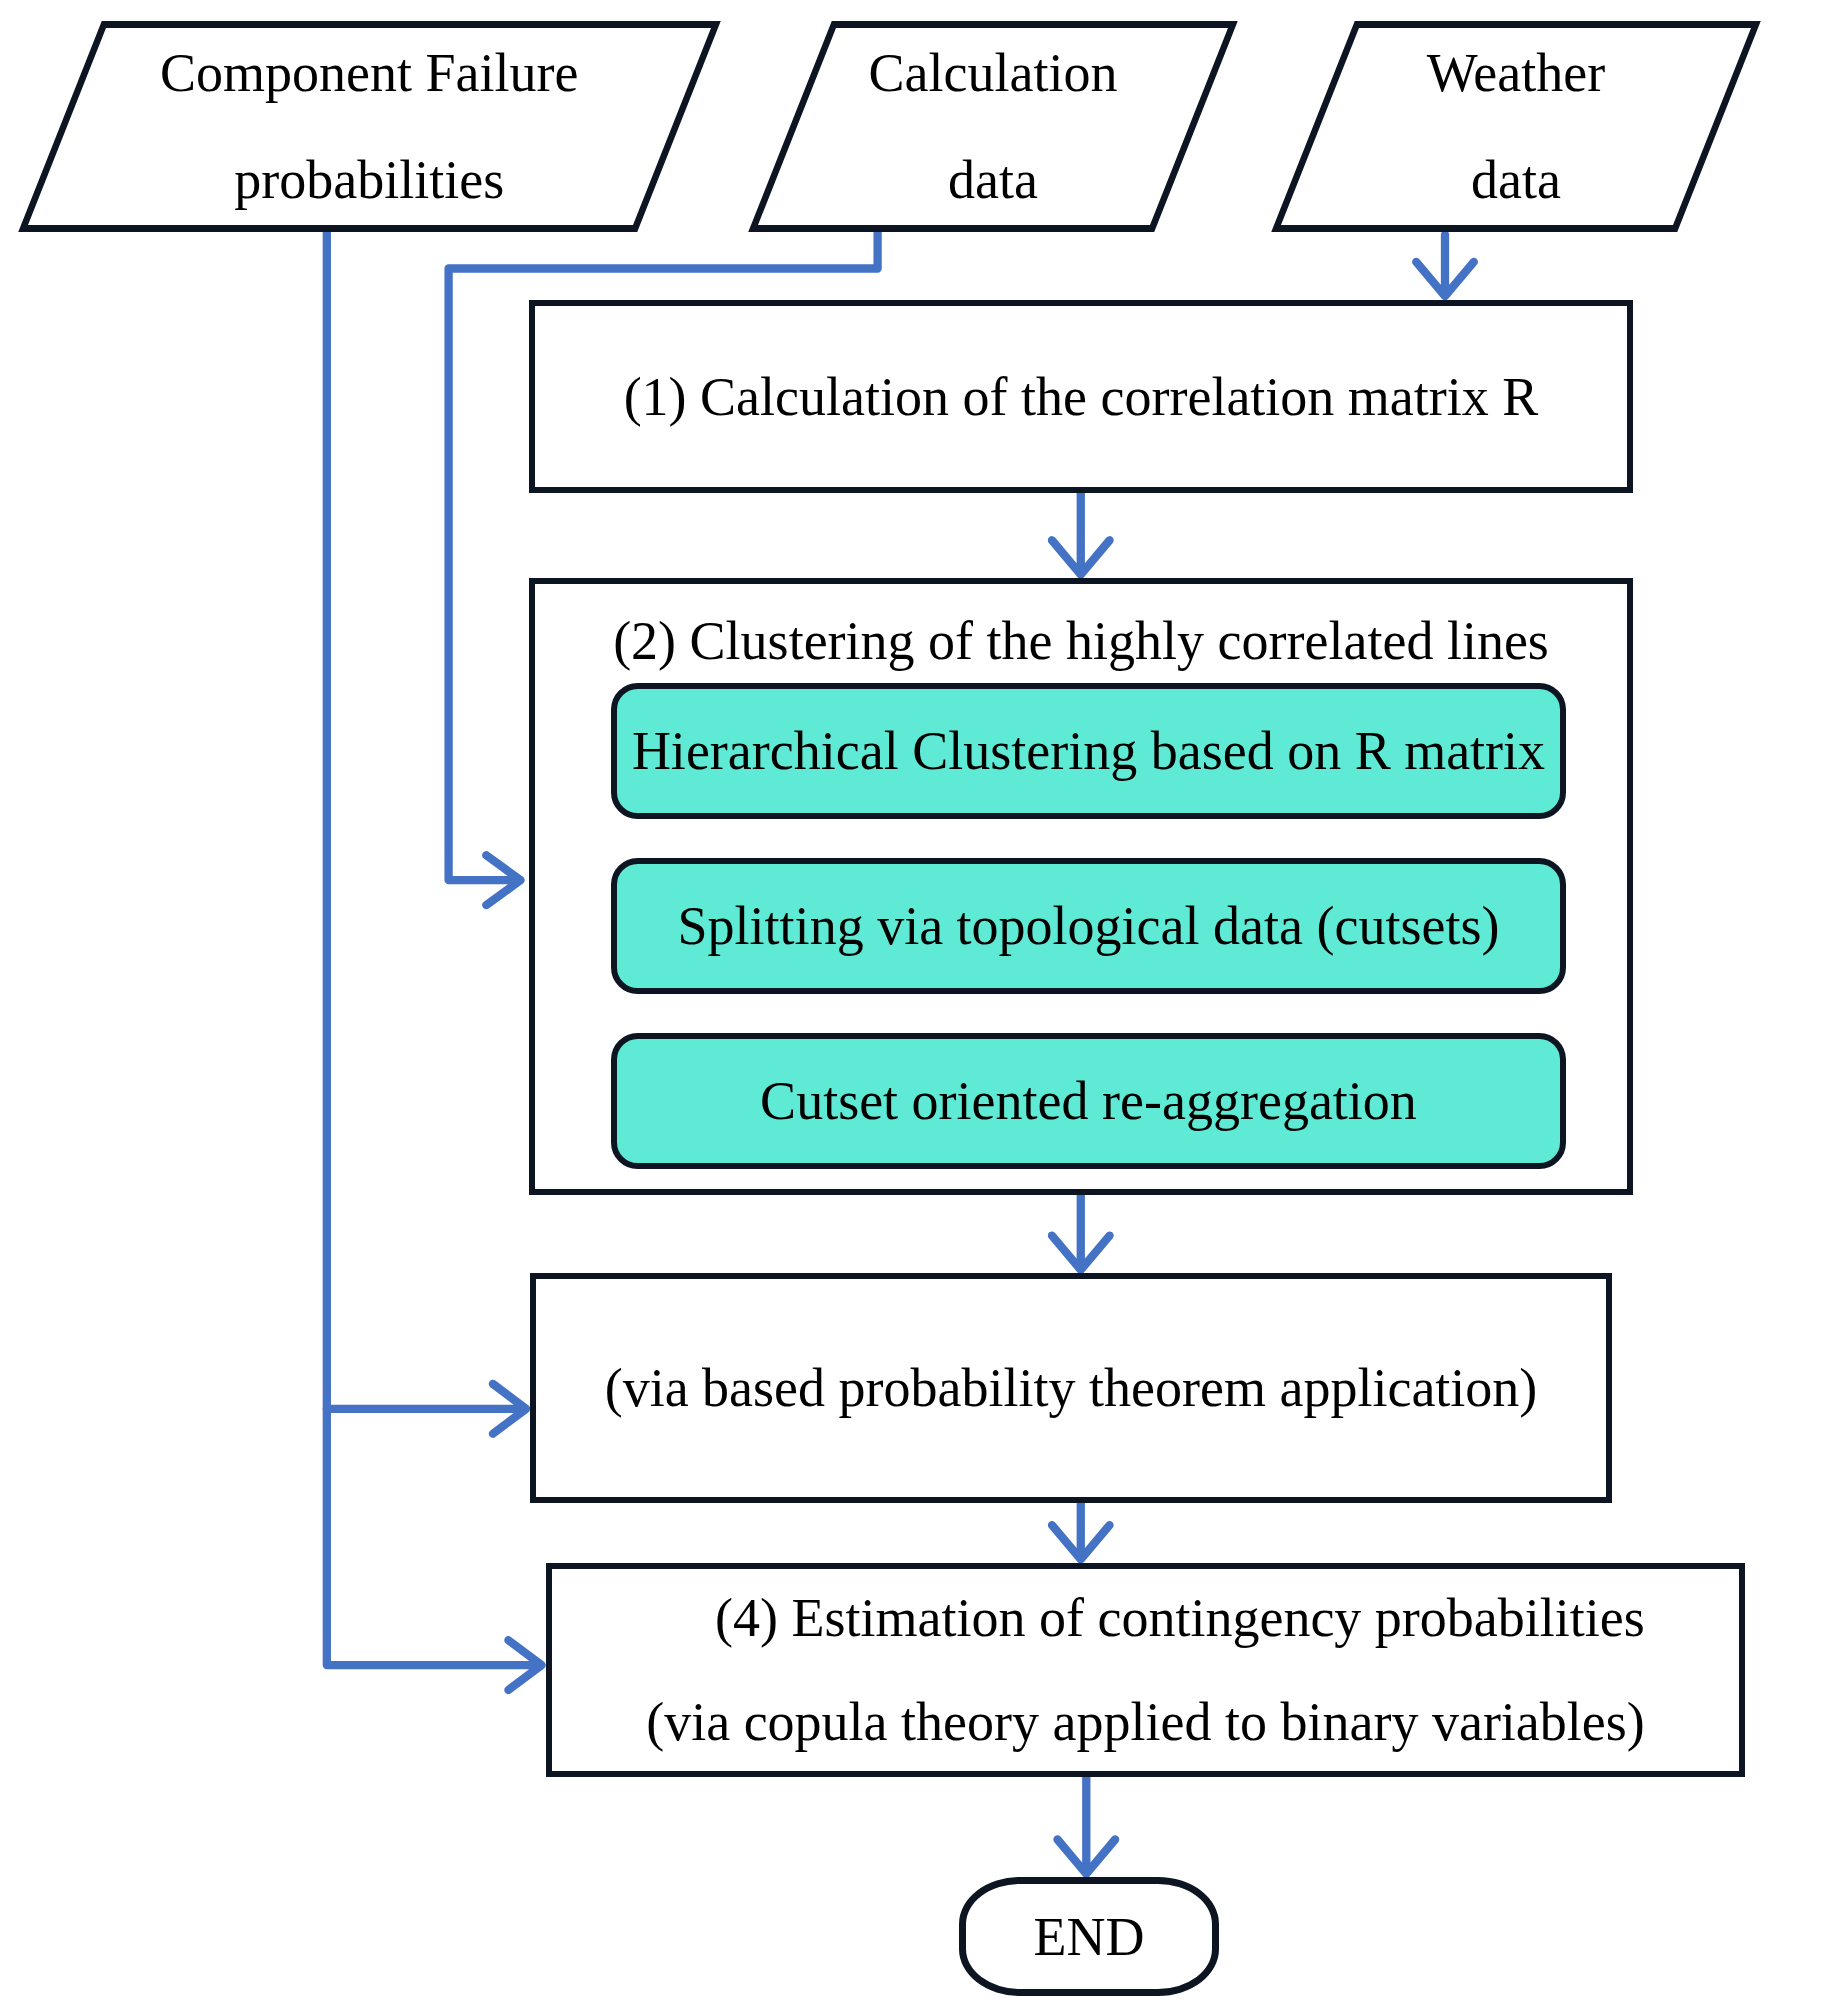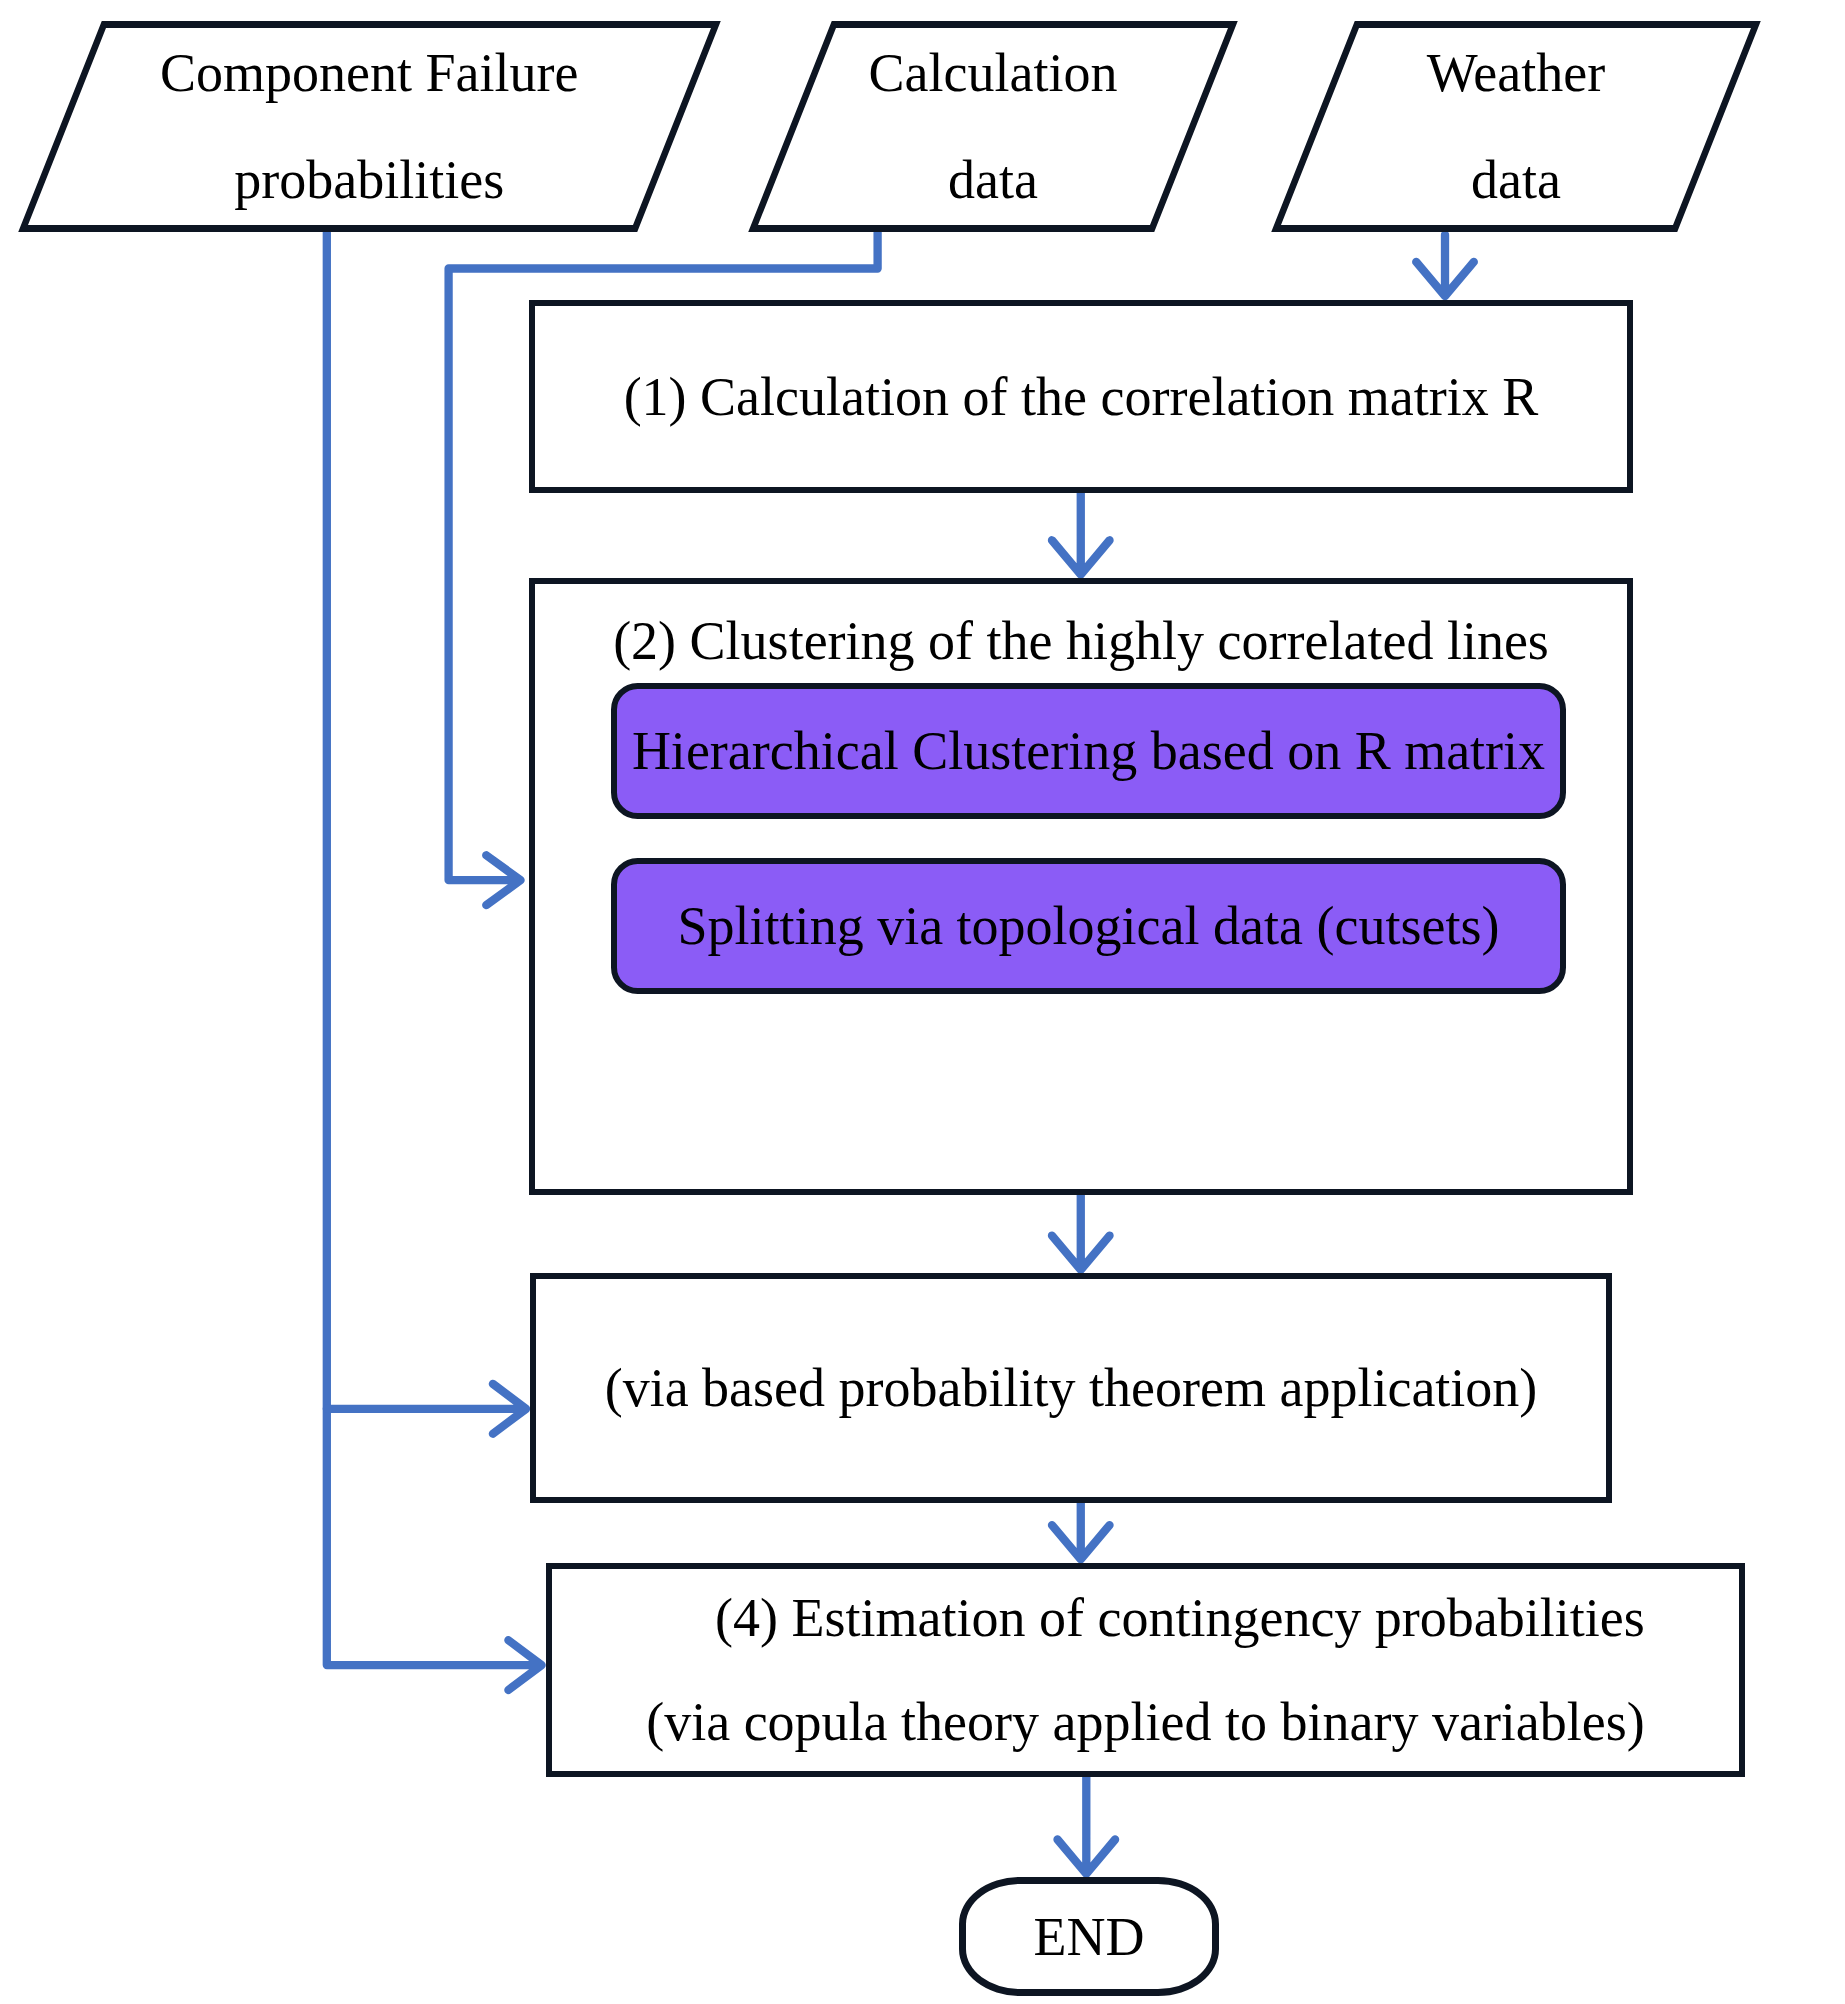--- a/index.html
+++ b/index.html
@@ -24,21 +24,21 @@
   }
   .node{position:absolute;display:flex;flex-direction:column;align-items:center;justify-content:center;}
   .rect-box{
     border:6.6px solid var(--border,#0d1522);
     background:#ffffff;
     box-sizing:border-box;
   }
   .round-box{
     border:6.6px solid var(--border,#0d1522);
     border-radius:26.6px;
-    background:#8b5cf6;
+    background:#5eead4;
     box-sizing:border-box;
   }
   .terminal-box{
     border:7.2px solid var(--border,#0d1522);
     border-radius:61px / 47px;
     background:#ffffff;
     box-sizing:border-box;
   }
   .pgram{position:absolute;}
   .pgram-shape{
@@ -124,20 +124,23 @@
   </div>
 
   <div class="node round-box sub-label" style="left:611px;top:683px;width:955px;height:136px;">
     <div class="line">Hierarchical Clustering based on R matrix</div>
   </div>
 
   <div class="node round-box sub-label" style="left:611px;top:858px;width:955px;height:136px;">
     <div class="line">Splitting via topological data (cutsets)</div>
   </div>
 
+  <div class="node round-box sub-label" style="left:611px;top:1033px;width:955px;height:136px;">
+    <div class="line">Cutset oriented re-aggregation</div>
+  </div>
 
   <div class="node rect-box" style="left:530px;top:1273px;width:1082px;height:230px;">
     <div class="box-label">
       <div class="line">(via based probability theorem application)</div>
     </div>
   </div>
 
   <div class="node rect-box" style="left:546px;top:1563px;width:1199px;height:214px;">
     <div class="box-label">
       <div class="line">(4) Estimation of contingency probabilities</div>

